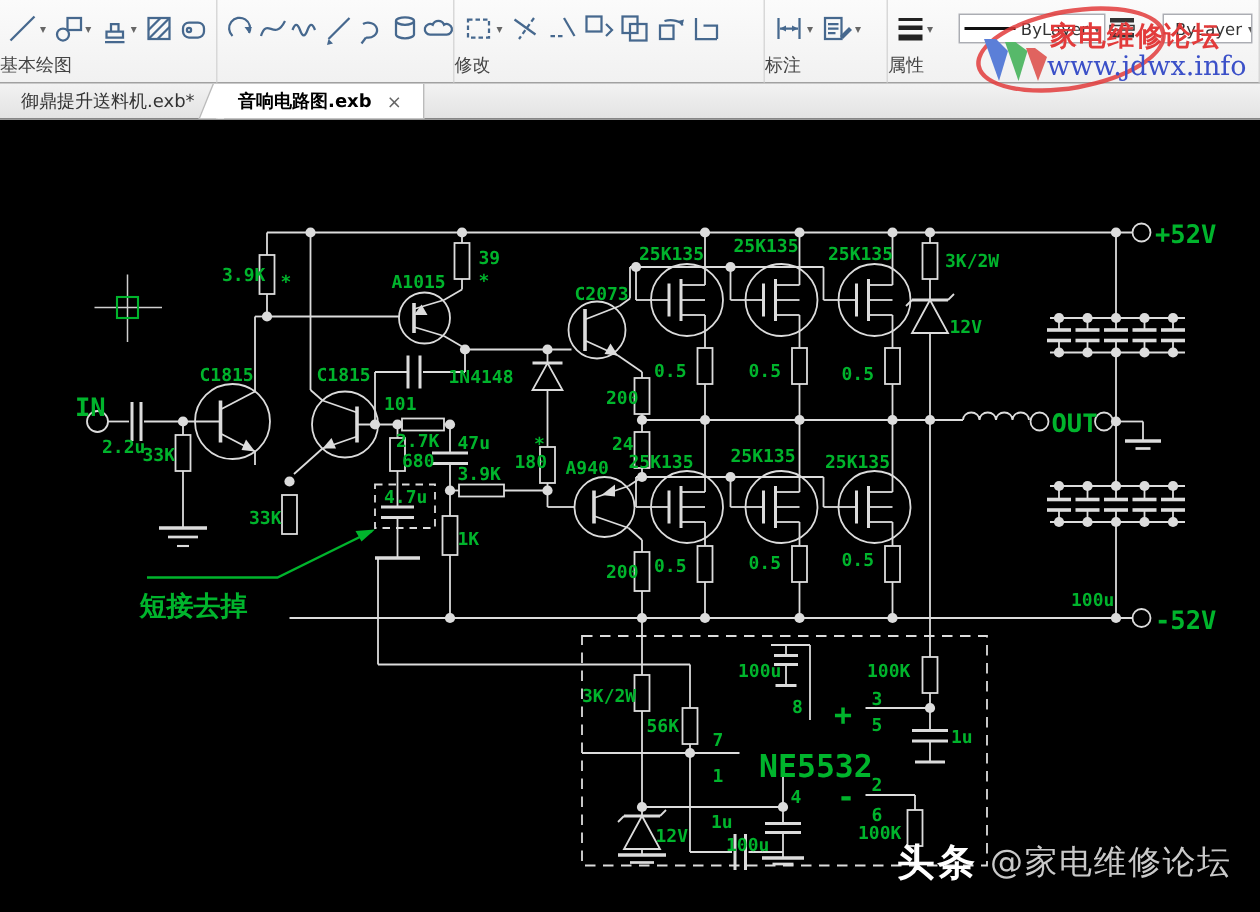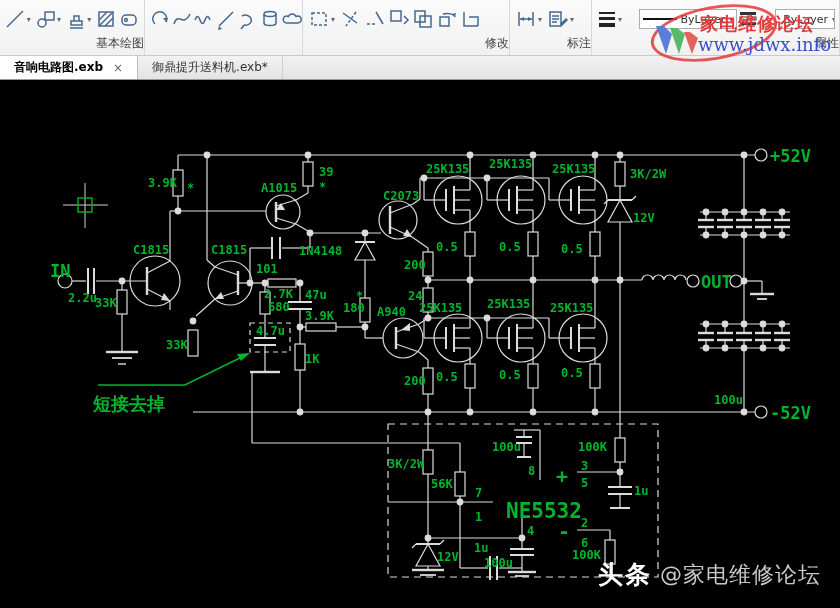--- a/index.html
+++ b/index.html
@@ -7,21 +7,21 @@
   #app { position:relative; width:840px; height:608px; font-family:"DejaVu Sans","Liberation Sans",sans-serif; }
 
   
   #ribbon { position:absolute; left:0; top:0; width:840px; height:56px;
             background:linear-gradient(#fbfbfb,#f1f1f1); border-bottom:1px solid #c9c9c9; display:flex; }
   .rgroup { position:relative; height:100%; border-right:1px solid #d8d8d8; padding:2px 4px 0 4px; }
   .ricons { display:flex; align-items:center; height:34px; }
   .tbi { display:inline-flex; align-items:center; justify-content:center; width:24px; height:26px;
          border-radius:2px; cursor:pointer; }
   .dd { font-size:8px; color:#666; width:8px; cursor:pointer; }
-  .glabel { position:absolute; bottom:3px; left:0; right:0; text-align:right;
+  .glabel { position:absolute; bottom:3px; left:0; right:0; text-align:left;
             font-size:12px; color:#444; white-space:nowrap; }
   .combo { display:inline-flex; align-items:center; gap:4px; height:20px; background:#fff;
            border:1px solid #abadb3; padding:0 3px; margin-left:16px; font-size:11px; color:#333;
            cursor:pointer; white-space:nowrap; }
   .combo .sample { display:inline-block; width:34px; height:0; border-top:2px solid #111; }
   .combo .cdd { font-size:8px; color:#555; }
 
   
   #tabbar { position:absolute; left:0; top:56px; width:840px; height:24px;
             background:linear-gradient(#f2f2f2,#e3e3e3); border-bottom:1px solid #9a9a9a; display:flex; }
@@ -227,26 +227,26 @@
           <span class="combo" style="max-width: 66px; overflow: hidden;">
             <span class="sample"></span>
             <span>ByLayer</span>
             <span class="cdd">▾</span>
           </span>
         </div>
         <div class="glabel">属性</div>
       </div>
     </div>
   <div id="tabbar">
+      <div class="tab">
+        <span>御鼎提升送料机.exb*</span>
+      </div>
       <div class="tab active">
         <span>音响电路图.exb</span>
         <span class="close">×</span>
-      </div>
-      <div class="tab">
-        <span>御鼎提升送料机.exb*</span>
       </div>
     </div>
   <div id="canvas-bg"></div>
   <svg id="cad" viewBox="0 0 840 608">
       <g stroke="#dcdcdc" stroke-width="1.2" fill="none">
         <line x1="446" y1="189" x2="446" y2="211" stroke-width="2"></line>
         <line x1="454" y1="186" x2="454" y2="214" stroke-width="2"></line>
         <circle cx="458" cy="200" r="24"></circle>
         <line x1="509" y1="189" x2="509" y2="211" stroke-width="2"></line>
         <line x1="517" y1="186" x2="517" y2="214" stroke-width="2"></line>

